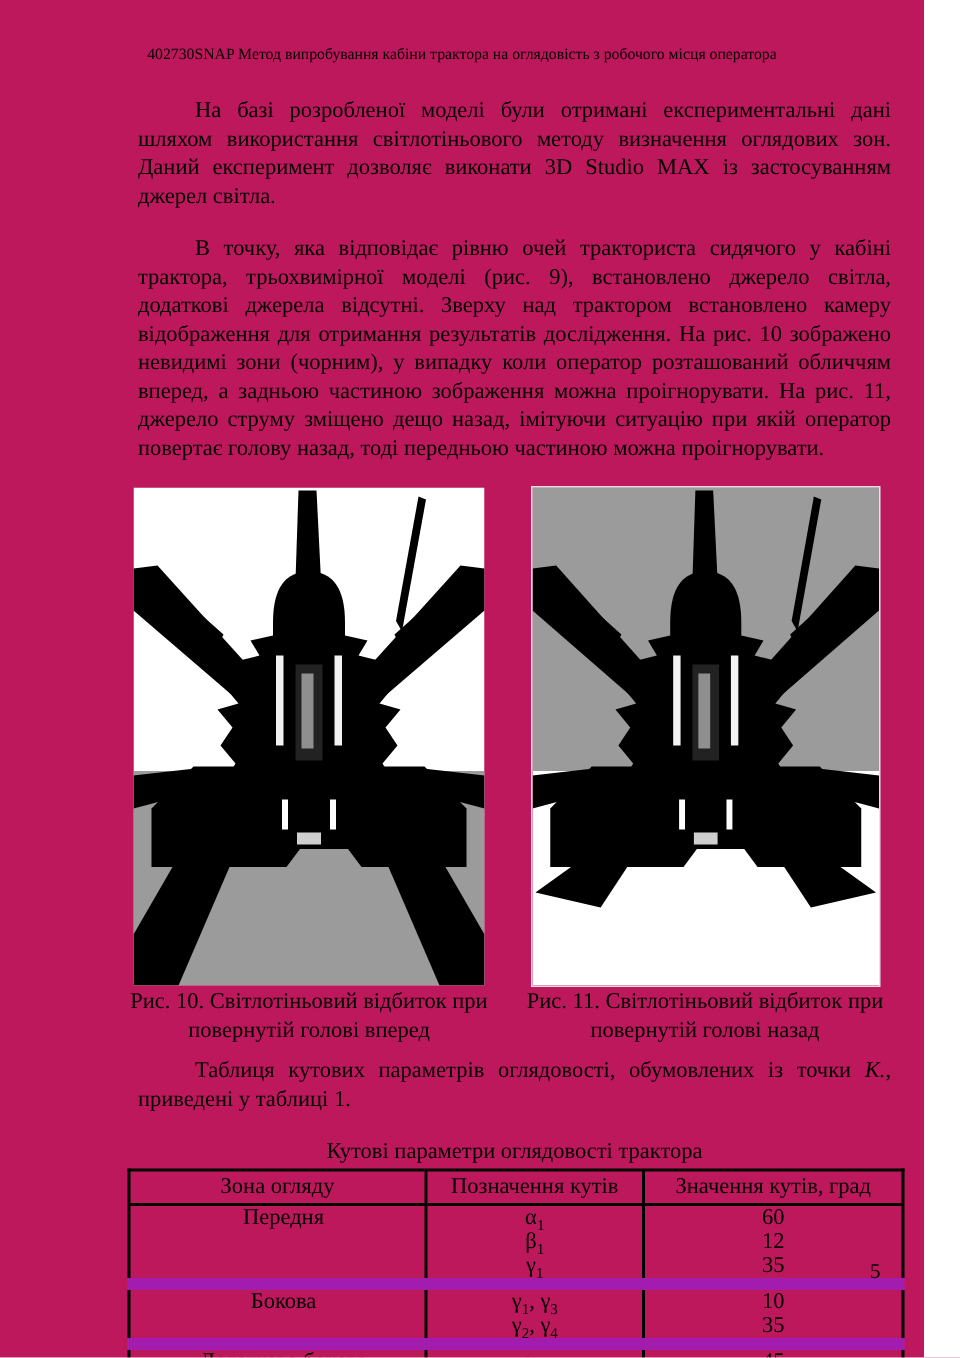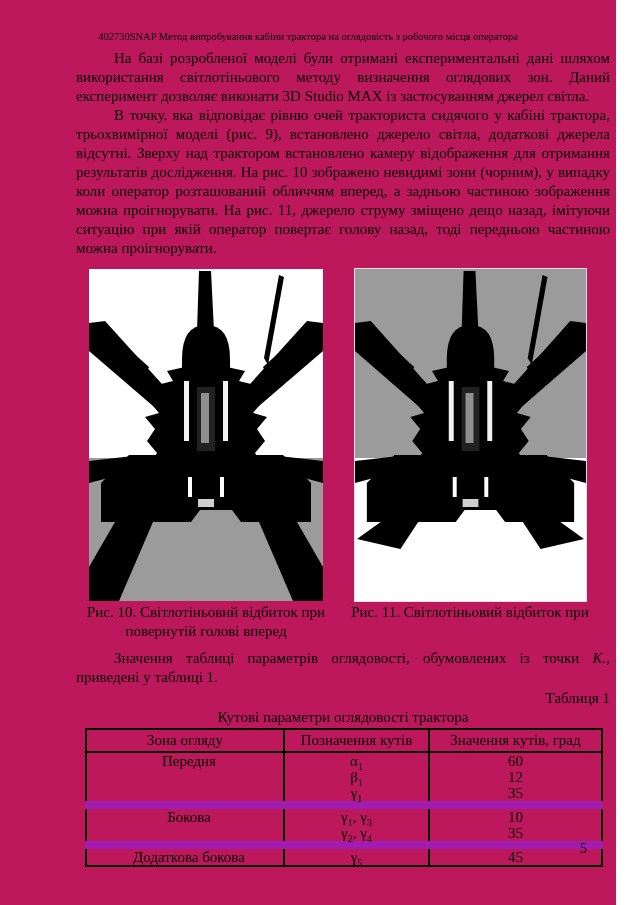--- a/index.html
+++ b/index.html
@@ -9,21 +9,21 @@
     overflow:hidden;
   }
   .running-header{
     position:absolute; top:31px; left:0; right:0;
     text-align:center; font-size:10.5px; line-height:12px;
   }
   .content{
     position:absolute; top:49px; left:76px; width:534px;
     font-size:15px; line-height:19px; text-align:justify;
   }
-  p.para{margin:0; text-indent:38px;}
+  p.para{margin:16px; text-indent:38px;}
   .figures-row{display:flex; gap:18px; margin:11px 0 0 13px;}
   figure{margin:0; padding:0;}
   figure svg{display:block;}
   .fig2-border{outline:1px solid #e3e3e3;}
   .fig-caption{margin-top:2px; text-align:center; line-height:19px;}
   .fig-caption .cap-line{white-space:nowrap; text-align:center;}
   .cap1{width:262px; margin-left:-14px;}
   .cap2{width:262px; margin-left:-16px;}
   .para3{margin-top:8px !important;}
   .table-label{margin-top:2px; text-align:right; text-indent:0;}
@@ -114,30 +114,30 @@
       <figure>
         <svg width="231" height="332" viewBox="0 0 234 332" preserveAspectRatio="none" class="fig2-border">
           <rect width="234" height="332" fill="#ffffff"></rect>
           <rect width="234" height="189" fill="#9b9b9b"></rect>
           <use href="#tractor-core"></use>
           <use href="#tracks-short"></use>
           <path d="M102,253 L152,253 L143,241 L111,241 Z" fill="#ffffff"></path>
         </svg>
         <figcaption class="fig-caption cap2">
           <div class="cap-line">Рис. 11. Світлотіньовий відбиток при</div>
+          <div class="cap-line">повернутій голові назад</div>
         </figcaption>
       </figure>
 
     </div>
 
     <p class="para para3">
-      <span>Значення таблиці параметрів оглядовості, обумовлених із точки </span><i>К.</i><span>, приведені у таблиці 1.</span>
+      <span>Таблиця кутових параметрів оглядовості, обумовлених із точки </span><i>К.</i><span>, приведені у таблиці 1.</span>
     </p>
 
-    <div class="table-label">Таблиця 1</div>
 
     <div class="table-title">Кутові параметри оглядовості трактора</div>
 
     <table class="angles">
       <colgroup>
         <col style="width:198px">
         <col style="width:145px">
         <col style="width:173px">
       </colgroup>
       <thead>

